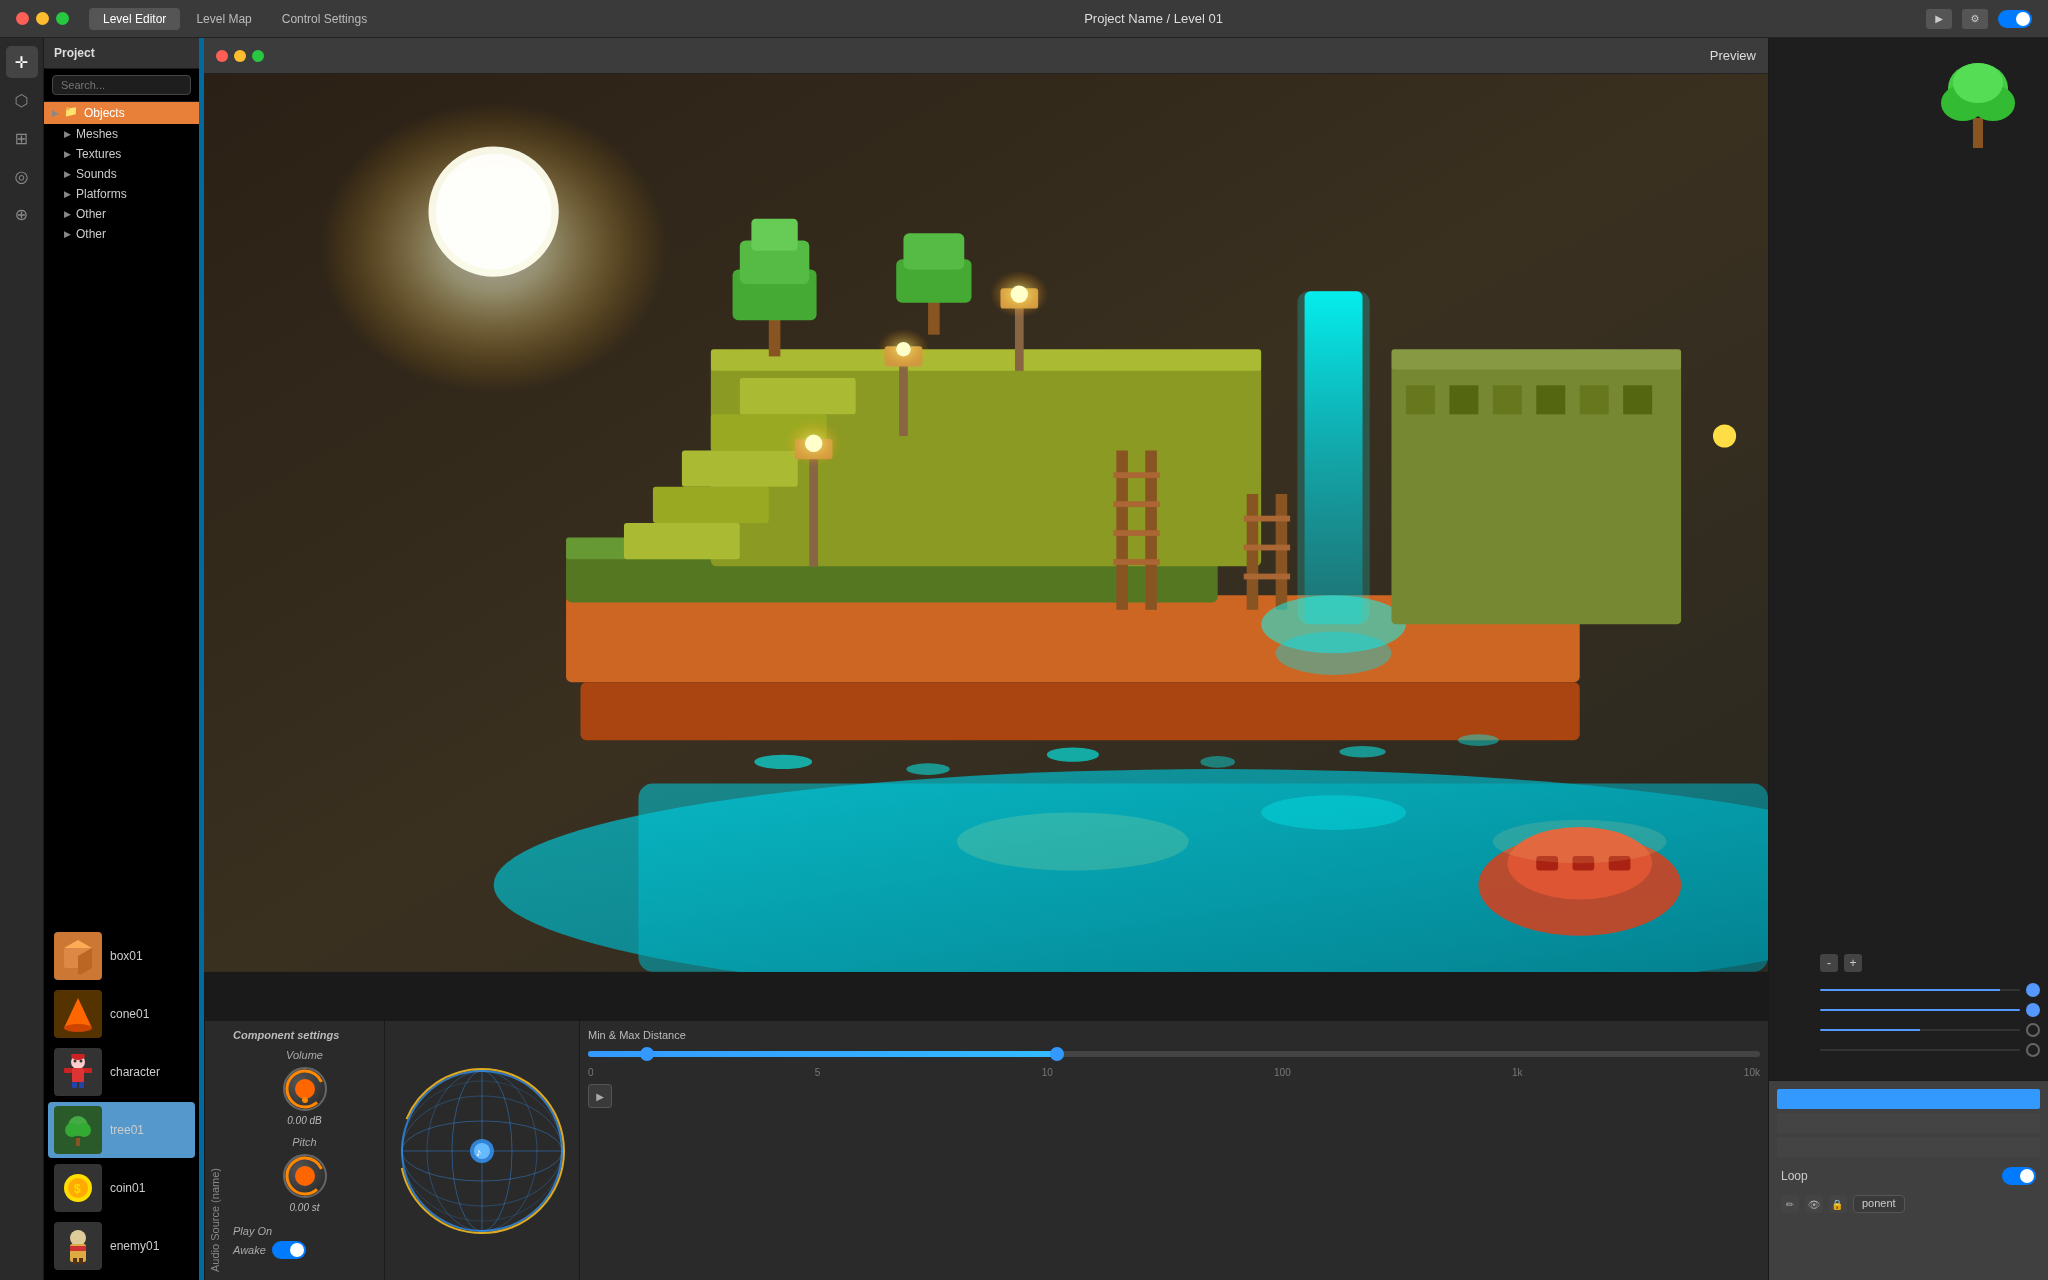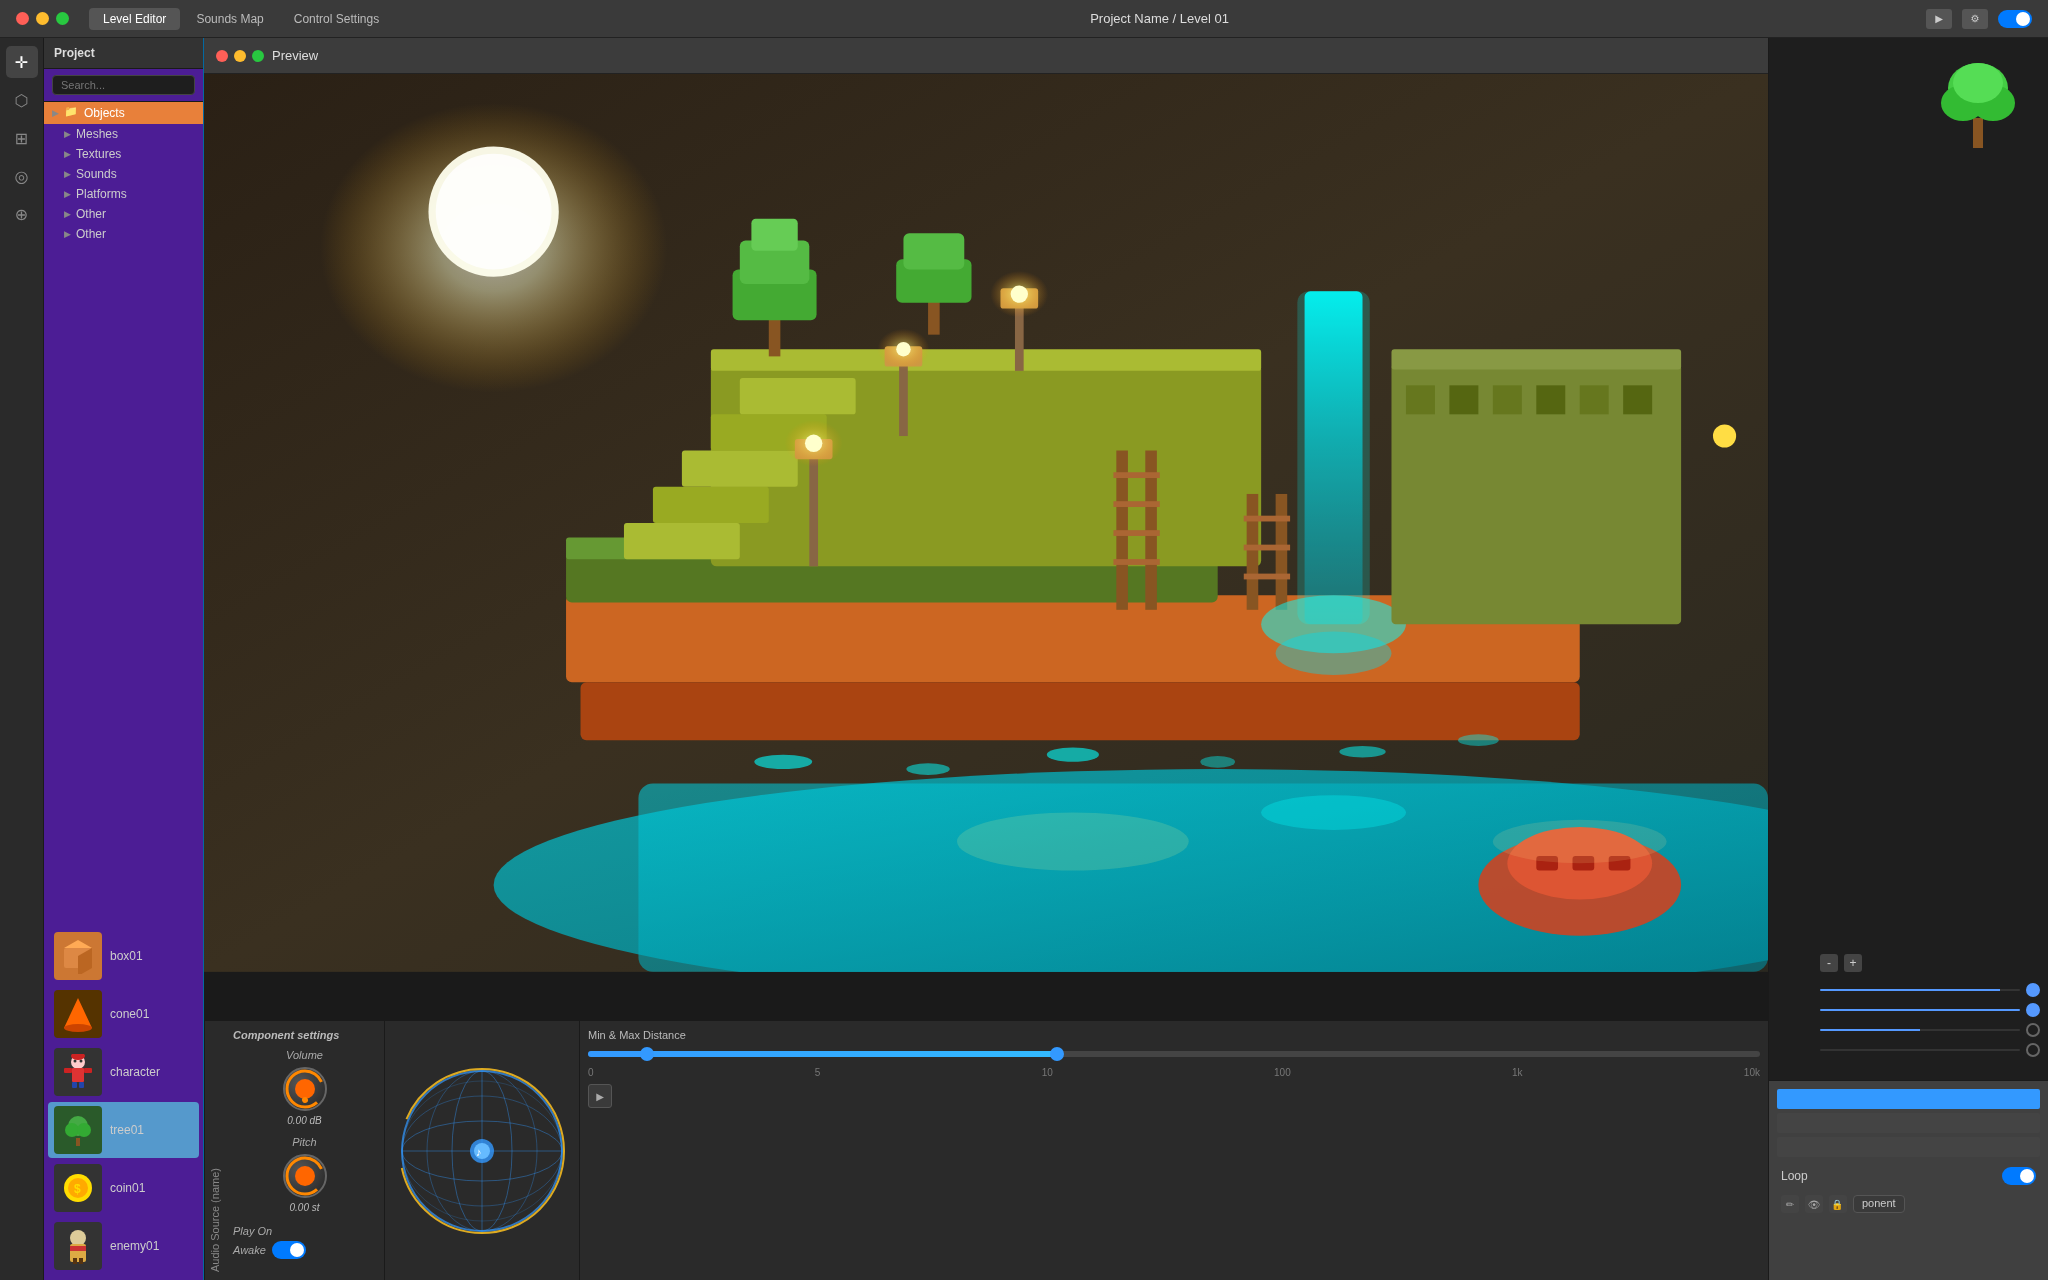--- a/index.html
+++ b/index.html
@@ -129,22 +129,22 @@
       cursor: pointer;
     }
     .icon-btn.active {
       background: #444;
       color: #fff;
     }
 
     
     .project-panel {
       width: 160px;
-      background: #4c1d95;
-      border-right: 1px solid #0369a1;
+      background: #000000;
+      border-right: 5px solid #0369a1;
       display: flex;
       flex-direction: column;
       flex-shrink: 0;
     }
     .panel-header {
       padding: 8px 10px;
       font-size: 12px;
       font-weight: 600;
       color: #ddd;
       border-bottom: 1px solid #1a1a1a;
@@ -252,21 +252,21 @@
     .preview-dot {
       width: 12px;
       height: 12px;
       border-radius: 50%;
     }
     .pd-red { background: #ff5f57; }
     .pd-yellow { background: #febc2e; }
     .pd-green { background: #28c840; }
     .preview-label {
       flex: 1;
-      text-align: left;
+      text-align: right;
       font-size: 13px;
       color: #ddd;
     }
     .preview-toolbar {
       height: 34px;
       background: #3a3a3a;
       display: flex;
       align-items: center;
       padding: 0 10px;
       gap: 10px;
@@ -597,21 +597,21 @@
 
 <div class="title-bar">
   <div class="title-bar-left">
     <div class="traffic-lights">
       <div class="traffic-light tl-red"></div>
       <div class="traffic-light tl-yellow"></div>
       <div class="traffic-light tl-green"></div>
     </div>
     <div class="tab-bar">
       <div class="tab active">Level Editor</div>
-      <div class="tab">Sounds Map</div>
+      <div class="tab">Level Map</div>
       <div class="tab">Control Settings</div>
     </div>
   </div>
   <div class="title-center">Project Name / Level 01</div>
   <div class="title-bar-right">
     <div class="play-btn">▶</div>
     <div class="play-btn">⚙</div>
     <div class="toggle-pill"></div>
   </div>
 </div>

